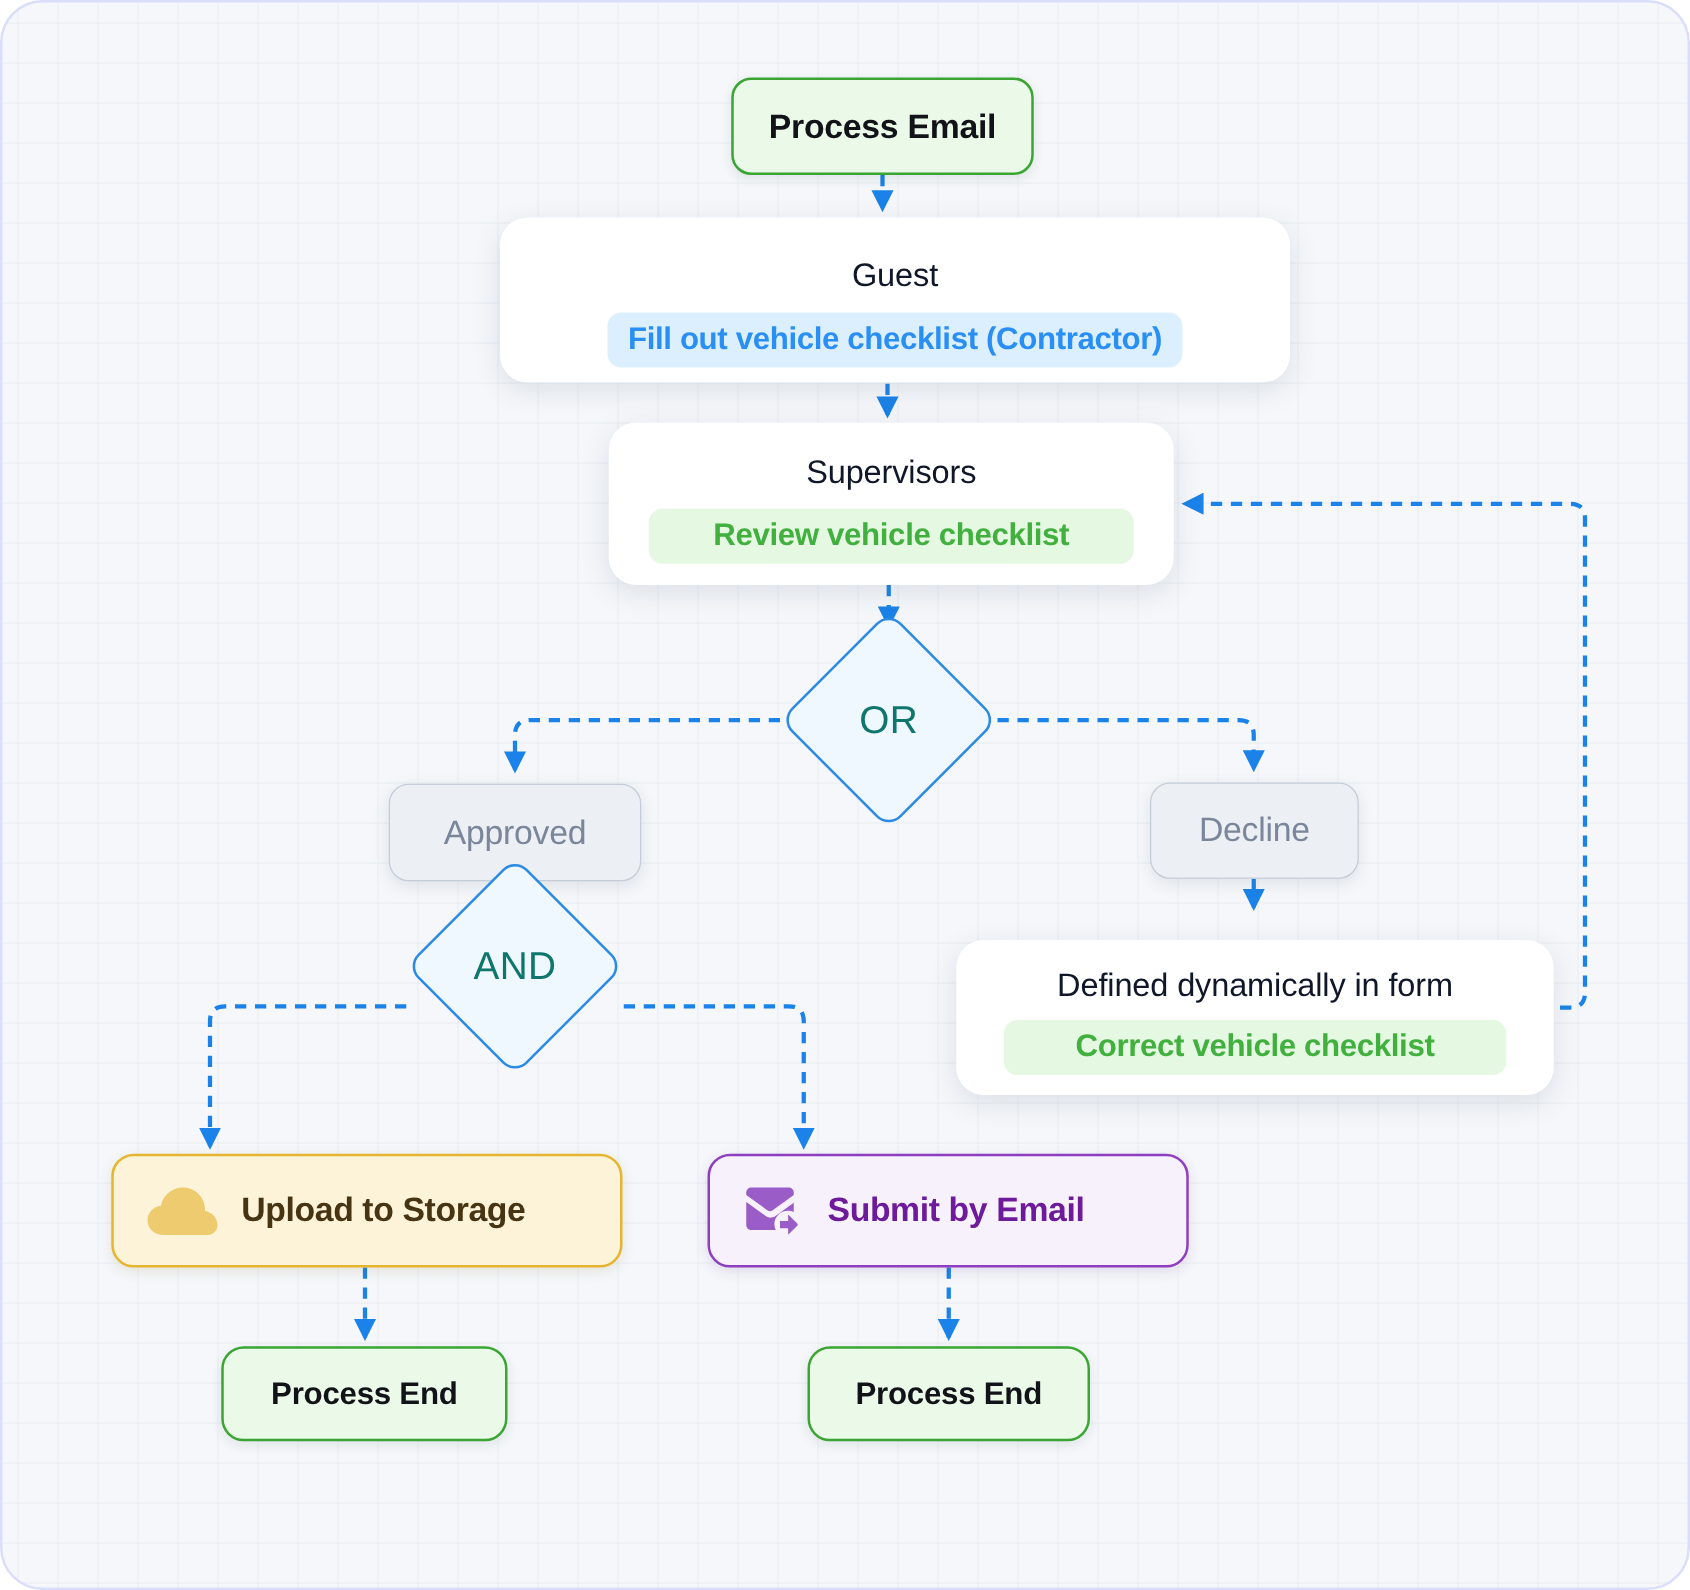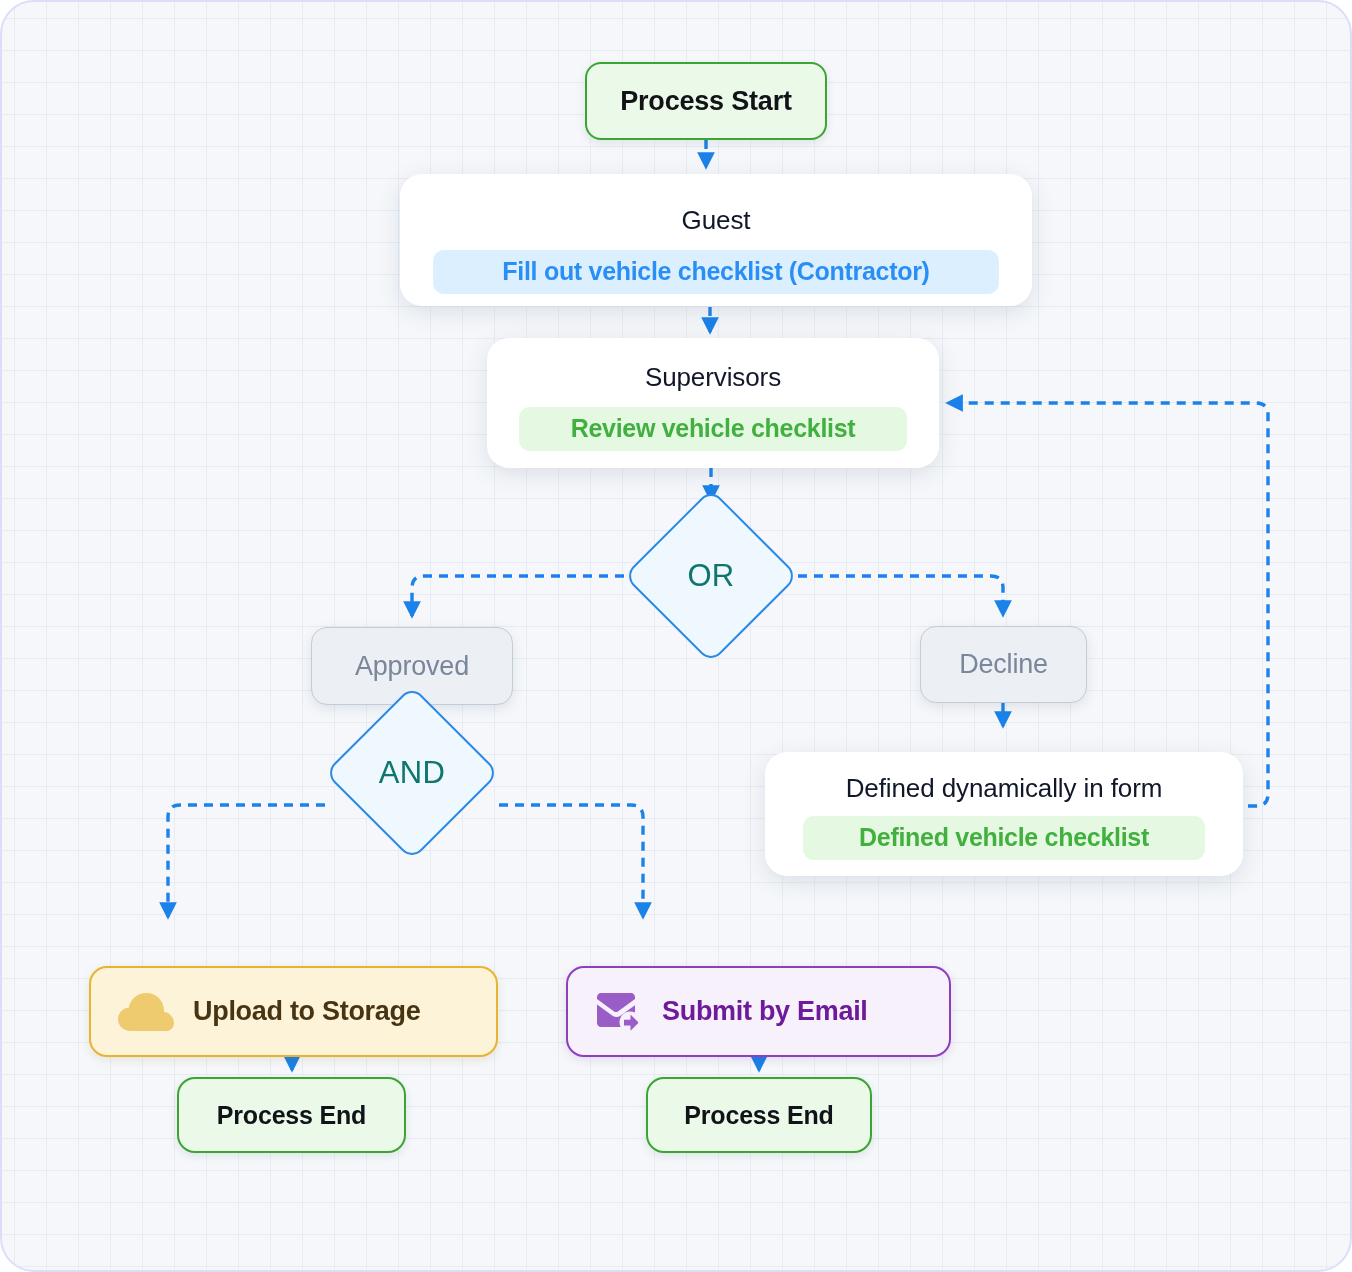--- a/index.html
+++ b/index.html
@@ -121,21 +121,20 @@
   
   .action {
     border-radius: 18px;
     display: flex;
     align-items: center;
     gap: 18px;
     padding: 0 26px;
     font-size: 27px;
     font-weight: 700;
     letter-spacing: -0.3px;
-    margin-top: 43px;
   }
   .action.storage {
     background: #fdf3d8;
     border: 2px solid #e6b530;
     color: #473412;
     box-shadow: 0 3px 10px rgba(120,90,20,0.12);
   }
   .action.email {
     background: #f7f1fb;
     border: 2px solid #8e3fc0;
@@ -177,26 +176,26 @@
 
     <path d="M 499 805 L 631 805 Q 643 805 643 817 L 643 917" marker-end="url(#ah)"></path>
 
     <path d="M 292 1014 L 292 1070" marker-end="url(#ah)"></path>
 
     <path d="M 759 1014 L 759 1070" marker-end="url(#ah)"></path>
   </g>
 </svg>
 
 <div class="node terminator" style="left:585px; top:62px; width:242px; height:78px;">
-  <span>Process Start</span>
+  <span>Process Email</span>
 </div>
 
 <div class="lane-card" style="left:400px; top:174px; width:632px; height:132px; padding-top:18px; gap:14px;">
   <div class="lane-title">Guest</div>
-  <div class="task-pill blue" style="width:566px; height:44px;">Fill out vehicle checklist (Contractor)</div>
+  <div class="task-pill blue" style="width:460px; height:44px;">Fill out vehicle checklist (Contractor)</div>
 </div>
 
 <div class="lane-card" style="left:487px; top:338px; width:452px; height:130px; padding-top:6px; gap:14px;">
   <div class="lane-title">Supervisors</div>
   <div class="task-pill green" style="width:388px; height:44px;">Review vehicle checklist</div>
 </div>
 
 <div class="diamond-wrap" style="left:624px; top:489px; width:174px; height:174px;">
   <div class="dshape"></div>
   <div class="dlabel">OR</div>
@@ -205,21 +204,21 @@
 <div class="node chip" style="left:311px; top:627px; width:202px; height:78px;">
   <span>Approved</span>
 </div>
 
 <div class="node chip" style="left:920px; top:626px; width:167px; height:77px;">
   <span>Decline</span>
 </div>
 
 <div class="lane-card" style="left:765px; top:725px; width:478px; height:124px; padding-top:4px; gap:12px;margin-top:27px;">
   <div class="lane-title">Defined dynamically in form</div>
-  <div class="task-pill green" style="width:402px; height:44px;">Defined vehicle checklist</div>
+  <div class="task-pill green" style="width:402px; height:44px;">Correct vehicle checklist</div>
 </div>
 
 <div class="diamond-wrap" style="left:325px; top:686px; width:174px; height:174px;">
   <div class="dshape"></div>
   <div class="dlabel">AND</div>
 </div>
 
 <div class="node action storage" style="left:89px; top:923px; width:409px; height:91px; justify-content:flex-start;">
   <span class="icon">
     <svg width="58" height="44" viewBox="0 0 58 44" xmlns="http://www.w3.org/2000/svg">

